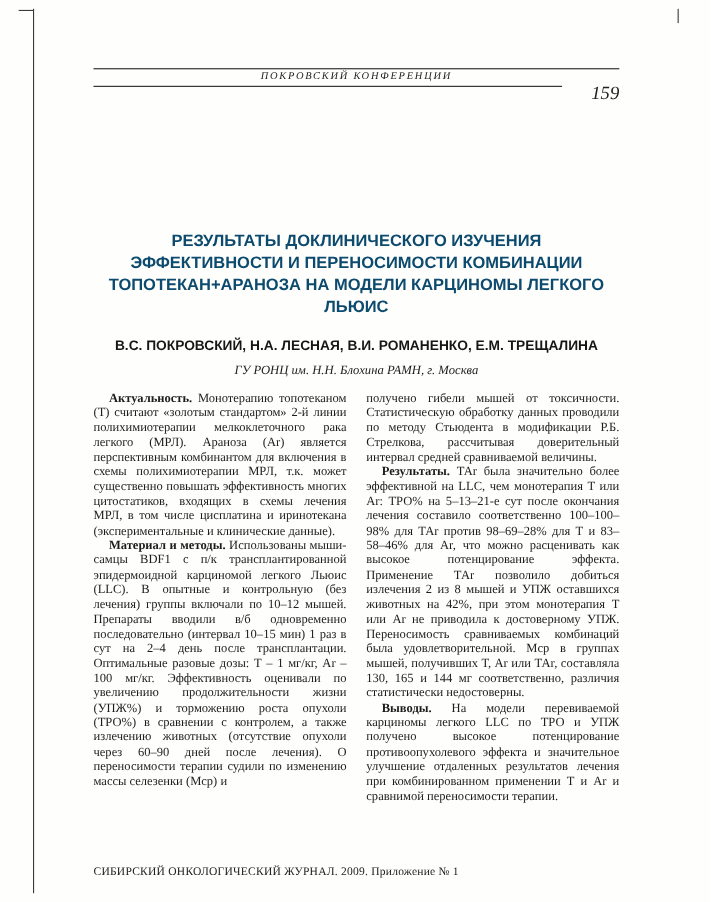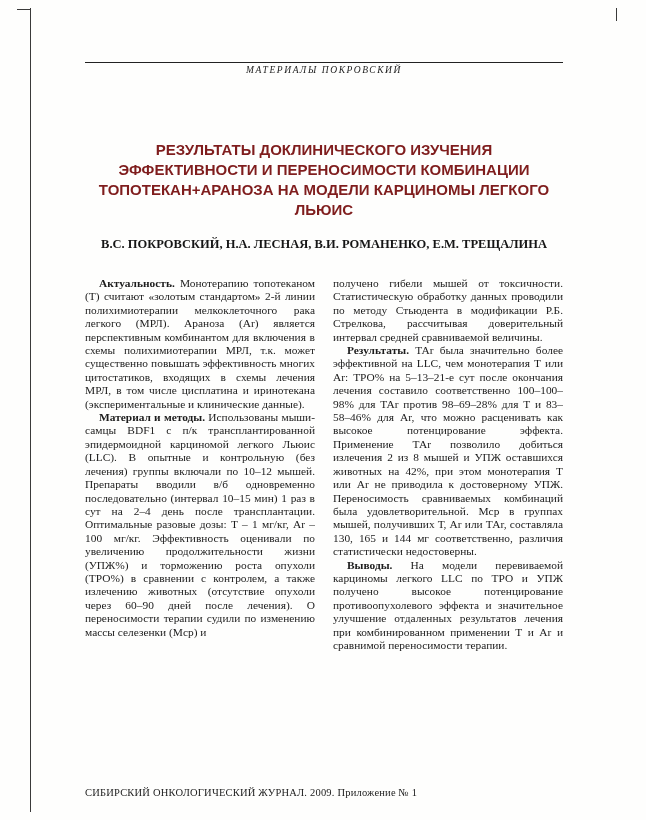--- a/index.html
+++ b/index.html
@@ -45,47 +45,47 @@
     text-align: right;
     font-family: "Liberation Serif", serif;
     font-style: italic;
     font-size: 17px;
     margin-top: -3px;
     color: #222;
   }
 
   
   .title {
-    margin-top: 62px;
+    margin-top: 115px;
     text-align: center;
     font-family: "Liberation Sans", sans-serif;
     font-weight: bold;
     font-size: 15px;
     line-height: 20px;
-    color: #7f1d1d;
+    color: #0c4a6e;
   }
   .authors {
     margin-top: 17px;
     text-align: center;
-    font-family: Liberation Serif, serif;
+    font-family: Liberation Sans, sans-serif;
     font-weight: bold;
     font-size: 12.5px;
     color: #161616;
   }
   .affiliation {
     margin-top: 10px;
     text-align: center;
     font-family: "Liberation Serif", serif;
     font-style: italic;
     font-size: 11.5px;
   }
 
   
   .body {
-    margin-top: 25px;
+    margin-top: 13px;
     display: flex;
     gap: 18px;
   }
   .col {
     flex: 1;
     min-width: 0;
     font-family: "Liberation Serif", serif;
     font-size: 11.4px;
     line-height: 13.4px;
     text-align: justify;
@@ -115,27 +115,32 @@
 <div class="page">
 
   <div class="mark mark-left-v"></div>
   <div class="mark mark-tl-h"></div>
   <div class="mark mark-tr-v"></div>
 
   <div class="content">
 
     <div class="header">
       <div class="header-rule"></div>
-      <div class="header-title">МАТЕРИАЛЫ ПОКРОВСКИЙ</div>
+      <div class="header-title">ПОКРОВСКИЙ КОНФЕРЕНЦИИ</div>
+      <div class="header-bottom">
+        <div class="header-rule-short"></div>
+        <div class="page-number">159</div>
+      </div>
     </div>
 
     <div class="title">РЕЗУЛЬТАТЫ ДОКЛИНИЧЕСКОГО ИЗУЧЕНИЯ ЭФФЕКТИВНОСТИ И ПЕРЕНОСИМОСТИ КОМБИНАЦИИ ТОПОТЕКАН+АРАНОЗА НА МОДЕЛИ КАРЦИНОМЫ ЛЕГКОГО ЛЬЮИС</div>
 
     <div class="authors">В.С. ПОКРОВСКИЙ, Н.А. ЛЕСНАЯ, В.И. РОМАНЕНКО, Е.М. ТРЕЩАЛИНА</div>
 
+    <div class="affiliation">ГУ РОНЦ им. Н.Н. Блохина РАМН, г. Москва</div>
 
     <div class="body">
 
       <div class="col">
         <p class="para"><span class="lead">Актуальность.</span><span> Монотерапию топотеканом (Т) считают «золотым стандартом» 2-й линии полихимиотерапии мелкоклеточного рака легкого (МРЛ). Араноза (Аr) является перспективным комбинантом для включения в схемы полихимиотерапии МРЛ, т.к. может существенно повышать эффективность многих цитостатиков, входящих в схемы лечения МРЛ, в том числе цисплатина и иринотекана (экспериментальные и клинические данные).</span></p>
         <p class="para"><span class="lead">Материал и методы.</span><span> Использованы мыши-самцы BDF1 с п/к трансплантированной эпидермоидной карциномой легкого Льюис (LLC). В опытные и контрольную (без лечения) группы включали по 10–12 мышей. Препараты вводили в/б одновременно последовательно (интервал 10–15 мин) 1 раз в сут на 2–4 день после трансплантации. Оптимальные разовые дозы: Т – 1 мг/кг, Аr – 100 мг/кг. Эффективность оценивали по увеличению продолжительности жизни (УПЖ%) и торможению роста опухоли (ТРО%) в сравнении с контролем, а также излечению животных (отсутствие опухоли через 60–90 дней после лечения). О переносимости терапии судили по изменению массы селезенки (Мср) и</span></p>
       </div>
 
       <div class="col">
         <p class="para noindent"><span>получено гибели мышей от токсичности. Статистическую обработку данных проводили по методу Стьюдента в модификации Р.Б. Стрелкова, рассчитывая доверительный интервал средней сравниваемой величины.</span></p>

